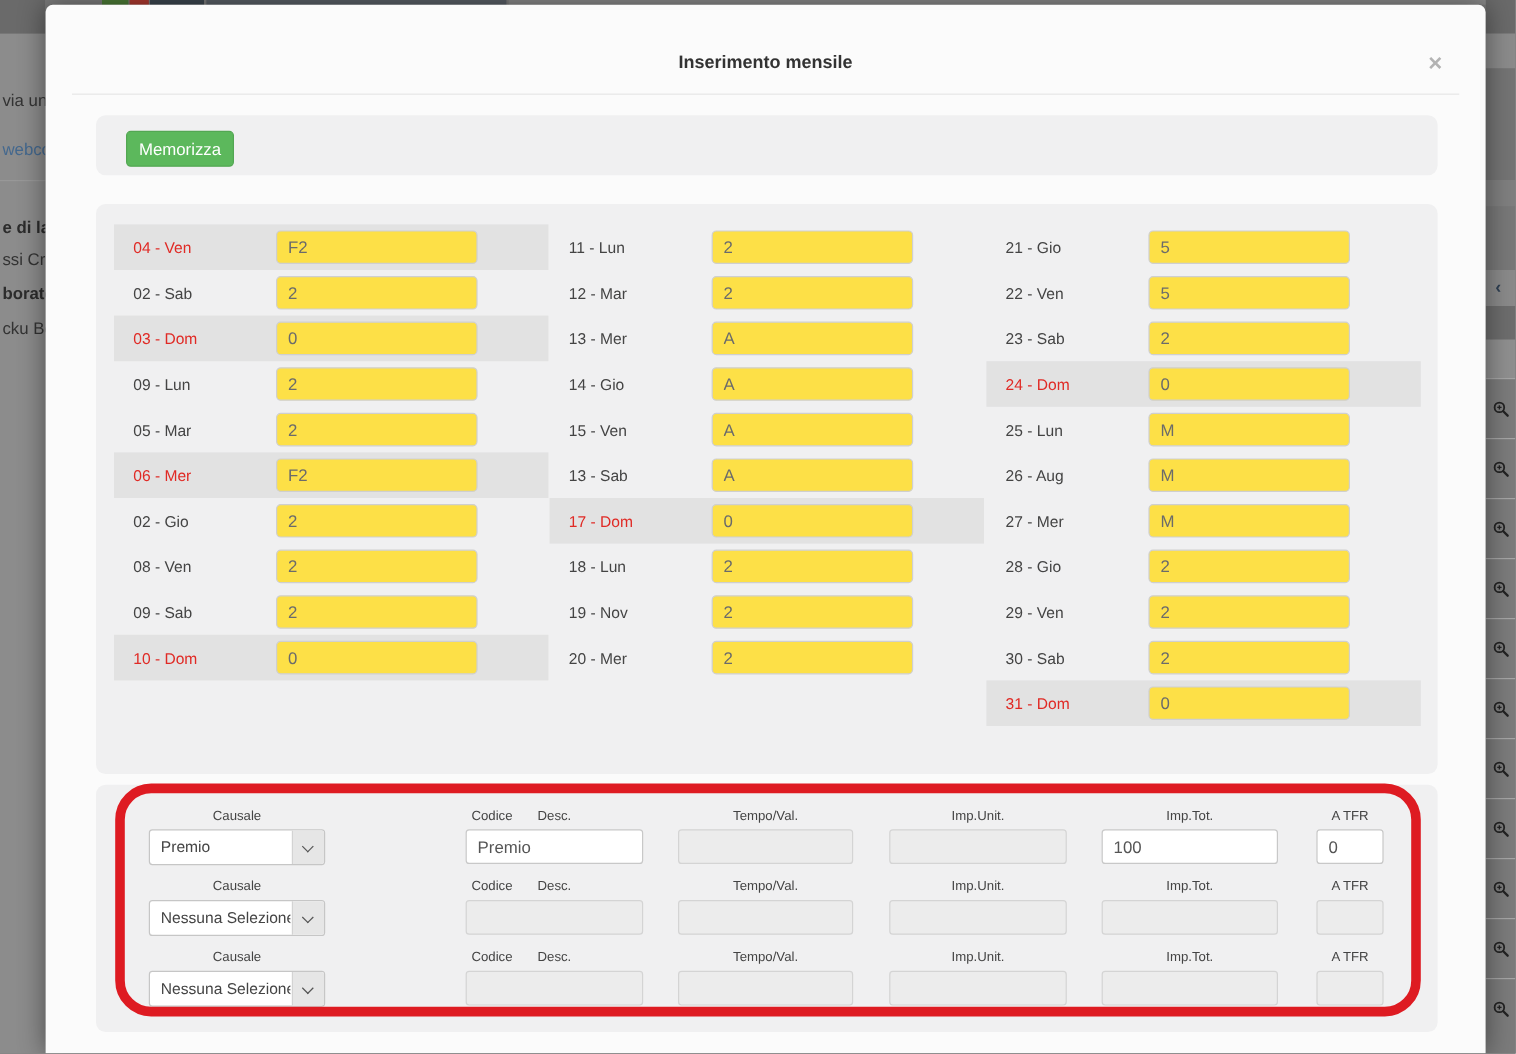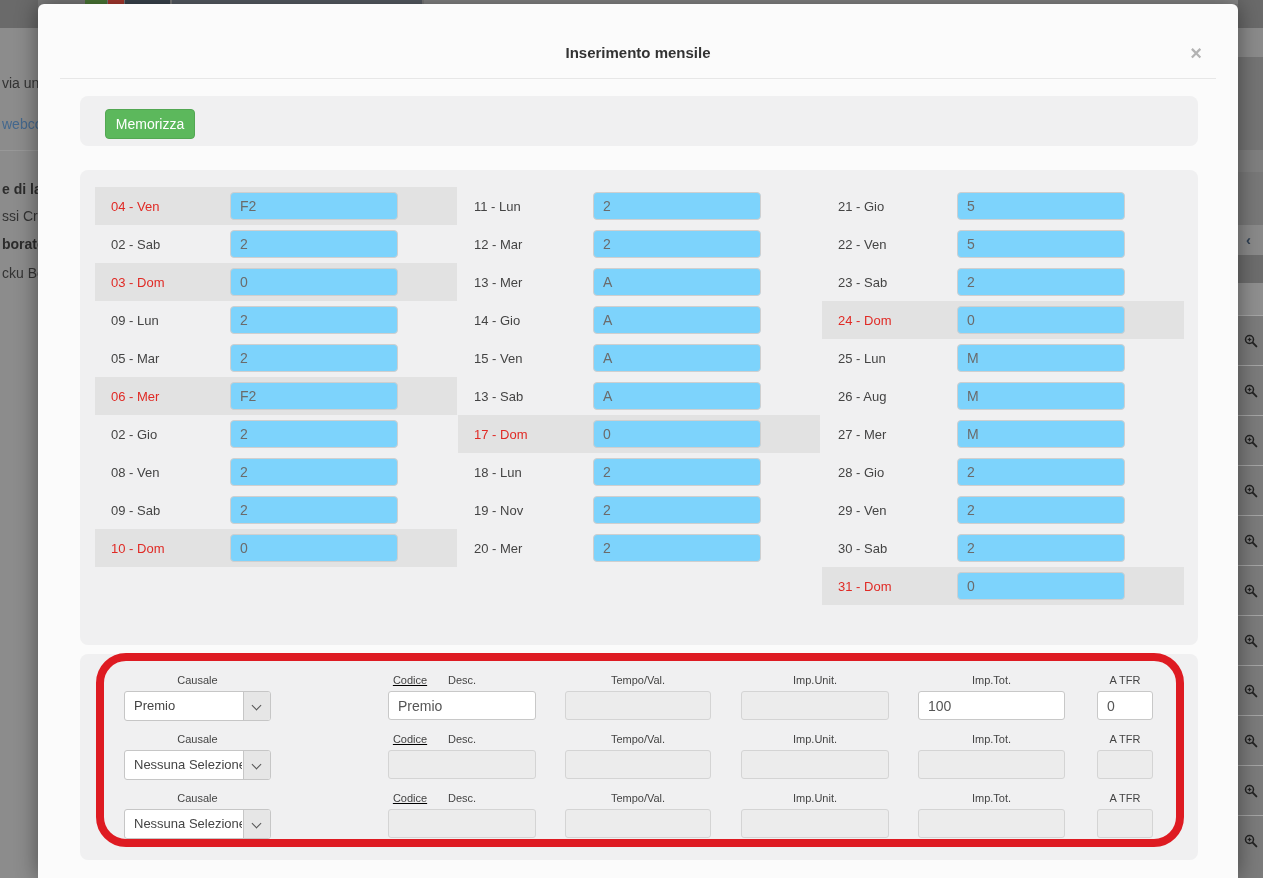--- a/index.html
+++ b/index.html
@@ -40,28 +40,28 @@
               font-size:15px;font-weight:bold;color:#333;}
   #mese-value{margin-left:12px;}
 
   
   .day-col{position:absolute;top:17px;width:362px;}
   #day-col-0{left:15px;} #day-col-1{left:378px;} #day-col-2{left:742px;}
   .day-row{display:flex;align-items:center;height:38px;}
   .day-row.holiday{background:#e2e2e2;}
   .day-label{width:119px;padding-left:16px;font-size:13px;color:#444;}
   .day-row.holiday .day-label{color:#e02a25;}
-  .day-input{width:148px;height:26px;border:1px solid #cfcfcf;border-radius:4px;background:#7dd3fc;
+  .day-input{width:148px;height:26px;border:1px solid #cfcfcf;border-radius:4px;background:#fde047;
              padding:0 9px;font-size:14px;color:#6b6b6b;font-family:"Liberation Sans",sans-serif;outline:none;}
 
   
   .causale-row{position:absolute;left:0;width:100%;height:50px;}
   .c-group{position:absolute;}
   .c-label{display:block;text-align:center;font-size:11px;color:#444;margin-bottom:5px;}
-  .g-causale{left:44px;width:147px;} .g-codice{left:290px;width:80px;text-decoration:underline;}
+  .g-causale{left:44px;width:147px;} .g-codice{left:290px;width:80px;}
   .g-desc{left:308px;width:148px;}  .g-tempo{left:485px;width:146px;}
   .g-impunit{left:661px;width:148px;} .g-imptot{left:838px;width:147px;}
   .g-atfr{left:1017px;width:56px;}
   .c-input{box-sizing:border-box;width:100%;height:29px;border:1px solid #c8c8c8;border-radius:3px;
            background:#fff;padding:0 9px;font-size:14px;color:#555;
            font-family:"Liberation Sans",sans-serif;outline:none;}
   .c-input:disabled{background:#ececec;border-color:#d4d4d4;}
   .c-select{box-sizing:border-box;position:relative;width:100%;height:30px;border:1px solid #c6c6c6;
             border-radius:3px;background:#fff;cursor:pointer;}
   .c-select .sel-text{position:absolute;left:9px;right:28px;top:0;height:28px;line-height:28px;

